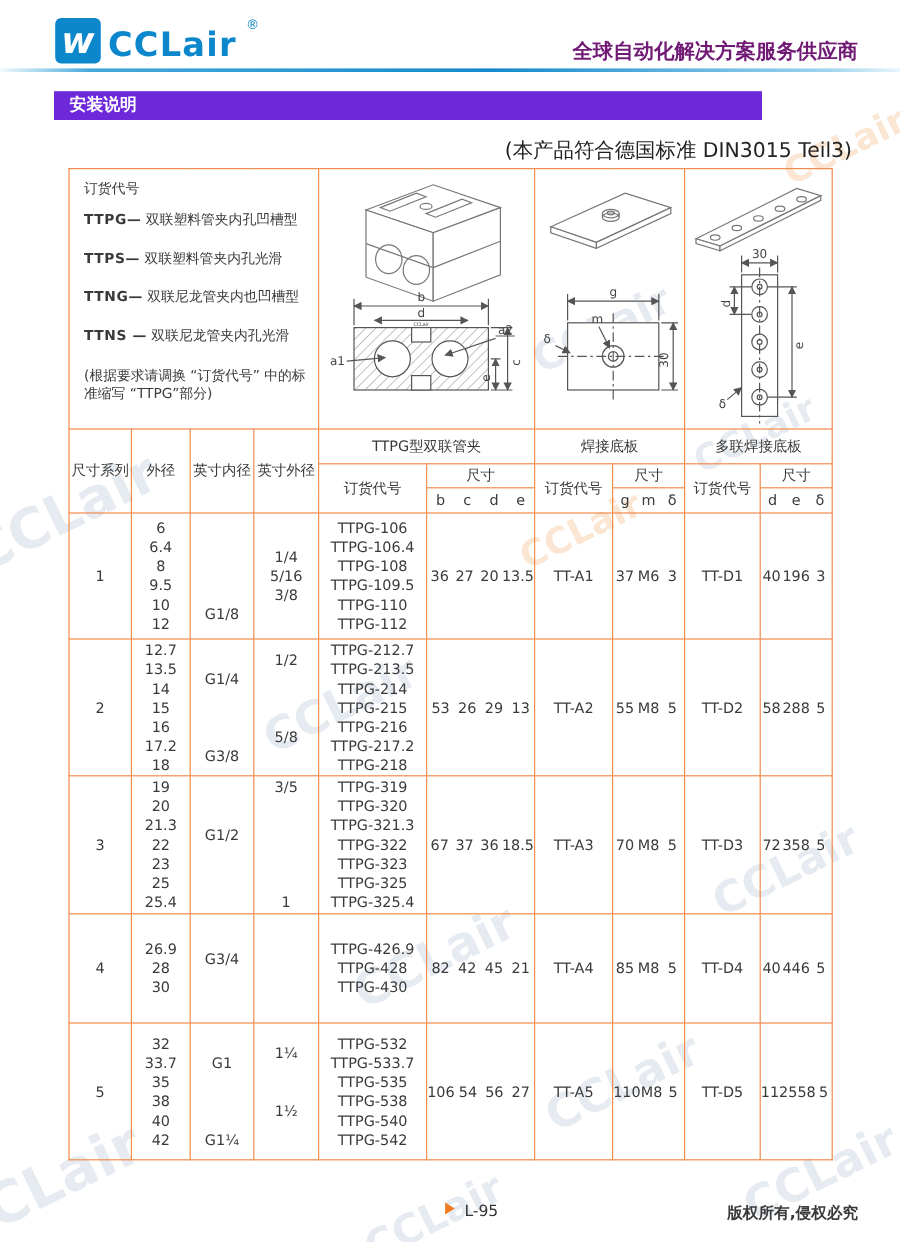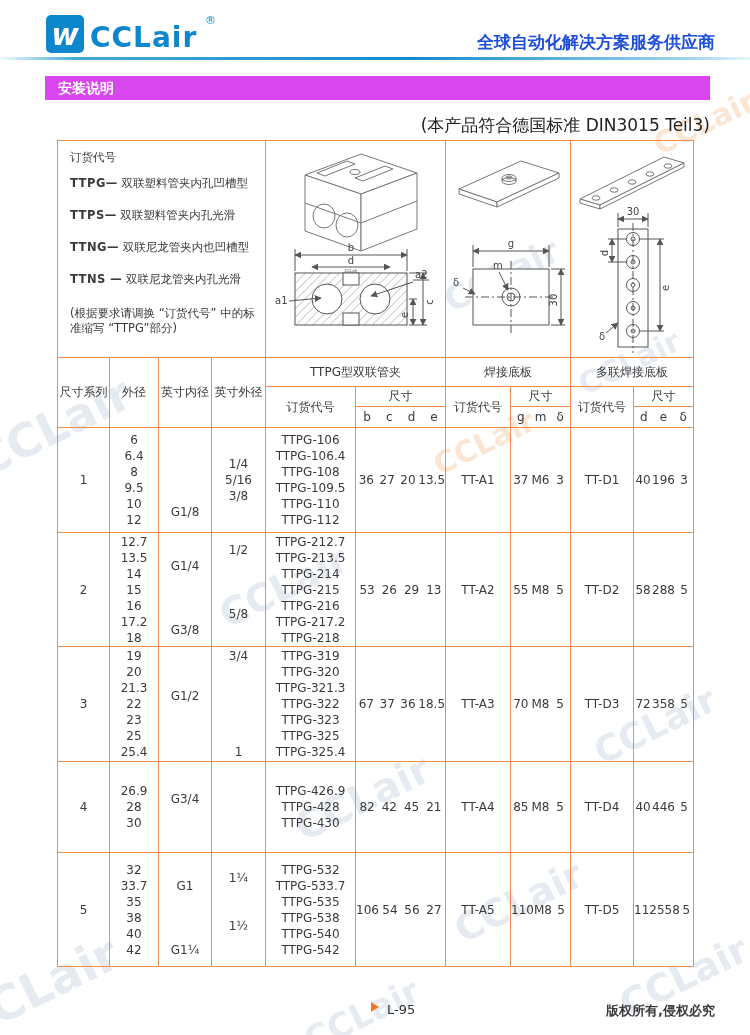--- a/index.html
+++ b/index.html
@@ -9,24 +9,24 @@
 
   
   .wm { position:absolute; font-weight:bold; color:rgba(140,166,190,0.22); transform:rotate(-26deg); white-space:nowrap; pointer-events:none; z-index:1; }
   .wm.orange { color:rgba(240,150,80,0.25); }
 
   
   .logo-box { position:absolute; left:46px; top:15px; width:38px; height:38px; background:#0c87cb; border-radius:5px; z-index:3; }
   .logo-box .glyph { position:absolute; left:0; top:1px; width:38px; height:38px; color:#fff; font-size:30px; font-style:italic; font-weight:bold; text-align:center; line-height:38px; }
   .logo-text { position:absolute; left:90px; top:21px; font-size:28px; font-weight:bold; color:#0c87cb; letter-spacing:1px; z-index:3; }
   .logo-reg { position:absolute; left:205px; top:14px; font-size:11px; color:#0c87cb; z-index:3; }
-  .tagline { position:absolute; right:35px; top:31px; font-size:17px; font-weight:bold; color:#1d4ed8; z-index:3; }
+  .tagline { position:absolute; right:35px; top:31px; font-size:17px; font-weight:bold; color:#701a75; z-index:3; }
   .head-rule { position:absolute; left:0; top:57px; width:750px; height:3px;
     background:linear-gradient(90deg,#f2fafd 0%,#45a9da 10%,#1389cc 55%,#9fd4ee 92%,#e8f5fb 100%); z-index:3; }
-  .section-bar { position:absolute; left:45px; top:76px; width:665px; height:24px; background:#d946ef; z-index:3; }
+  .section-bar { position:absolute; left:45px; top:76px; width:590px; height:24px; background:#6d28d9; z-index:3; }
   .section-bar span { display:block; padding-left:13px; line-height:24px; font-size:14px; font-weight:bold; color:#fff; }
   .std-note { position:absolute; right:40px; top:114px; font-size:17px; color:#222; z-index:3; }
 
   
   table.spec { position:absolute; left:57px; top:140px; border-collapse:collapse; table-layout:fixed; z-index:2; background:transparent; }
   table.spec td { border:1px solid #f08c4c; padding:0; text-align:center; vertical-align:middle; font-size:12px; color:#3a3a3a; }
   tr.r-draw td { vertical-align:top; }
   td.stack { white-space:pre-line; line-height:16px; }
   td.codes-cell { text-align:left; padding-left:6px; white-space:pre-line; line-height:16px; }
   .spread { display:flex; width:100%; }
@@ -405,21 +405,21 @@
 23
 25
 25.4</td>
       <td class="stack">
 
 G1/2
 
 
 
 </td>
-      <td class="stack">3/4
+      <td class="stack">3/5
 
 
 
 
 
 1</td>
       <td class="codes-cell">TTPG-319
 TTPG-320
 TTPG-321.3
 TTPG-322

